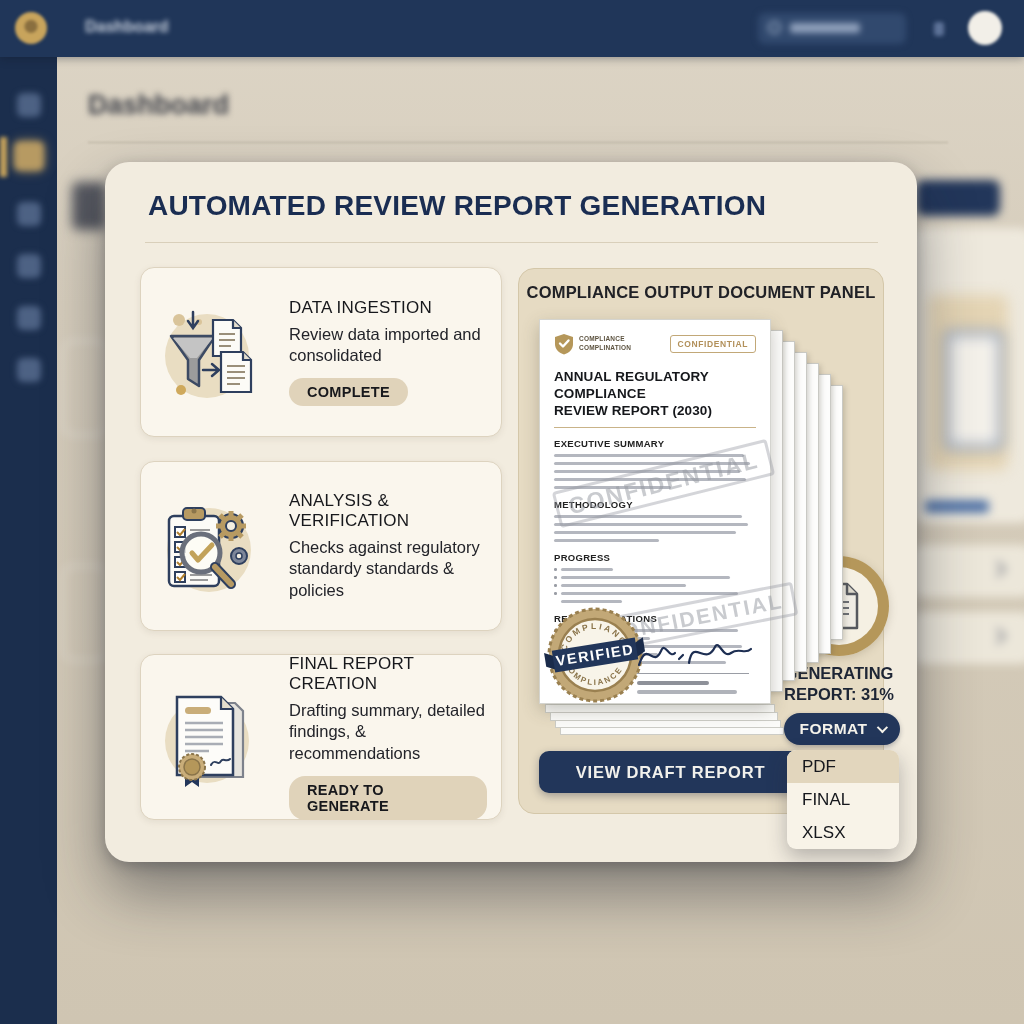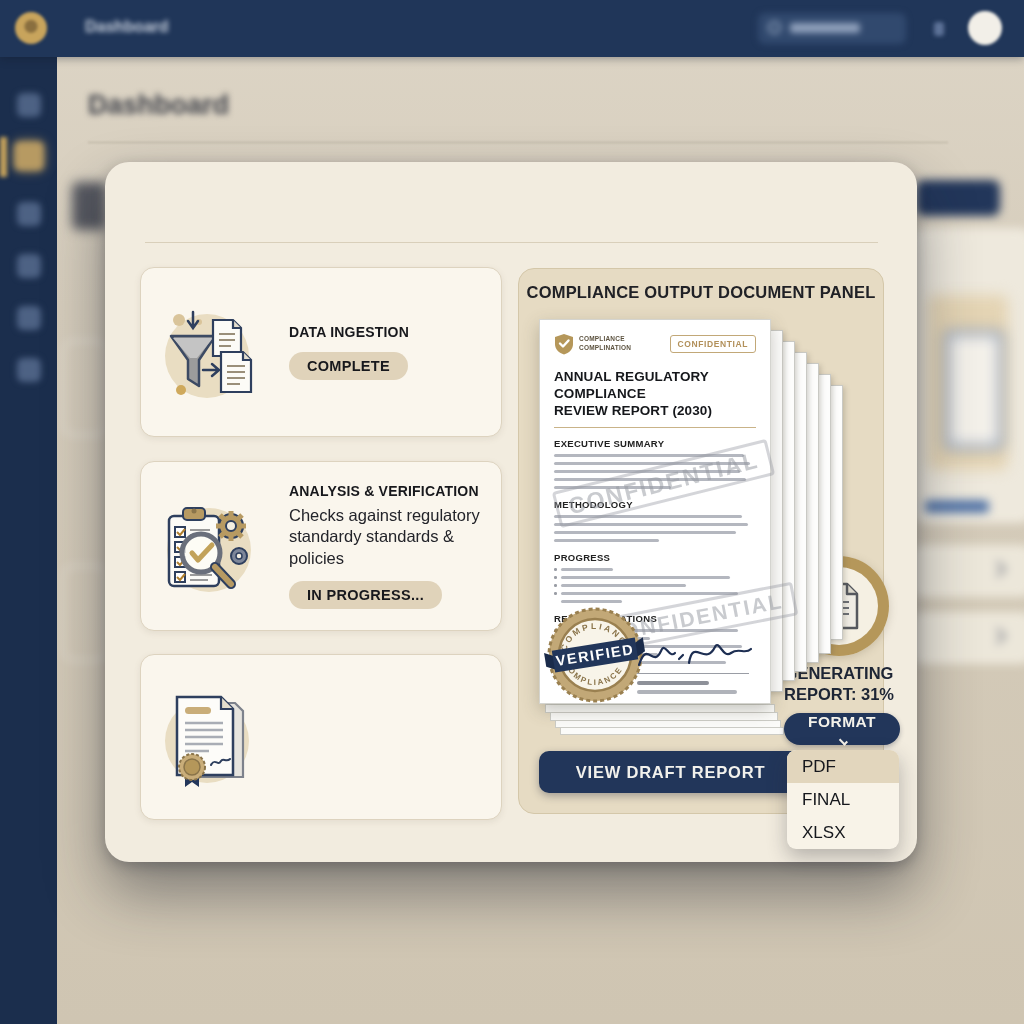--- a/index.html
+++ b/index.html
@@ -39,21 +39,21 @@
 
   
   .modal { position:absolute; left:105px; top:162px; width:812px; height:700px; background:#f2ecdf; border-radius:24px; box-shadow:0 30px 60px rgba(25,28,40,.45), 0 4px 14px rgba(25,28,40,.25); z-index:10; }
   .modal-title { position:absolute; left:43px; top:28px; font-size:28px; font-weight:800; color:#1a2d52; letter-spacing:.2px; }
   .modal-divider { position:absolute; left:40px; top:80px; width:733px; height:1px; background:#d9cfba; }
 
   
   .step-card { position:absolute; left:35px; width:362px; background:#faf6ed; border:1px solid #ddd3bf; border-radius:14px; box-shadow:0 2px 6px rgba(120,110,90,.12); }
   .step-icon { position:absolute; left:14px; top:50%; transform:translateY(-50%); width:104px; height:104px; }
   .step-body { position:absolute; left:148px; top:0; bottom:0; right:14px; display:flex; flex-direction:column; justify-content:center; }
-  .step-name { font-size:14px; font-weight:700; color:#17181c; letter-spacing:.2px; }
+  .step-name { font-size:17px; font-weight:400; color:#17181c; letter-spacing:.2px; }
   .step-desc { margin-top:6px; font-size:16.5px; line-height:1.28; color:#23242a; max-width:215px; }
   .step-badge { margin-top:12px; align-self:flex-start; background:#e0d3ba; color:#17181c; font-size:14.5px; font-weight:700; padding:6px 18px; border-radius:16px; letter-spacing:.3px; }
 
   
   .panel { position:absolute; left:413px; top:106px; width:366px; height:546px; background:#e6dbc3; border:1px solid #d4c7a9; border-radius:16px; }
   .panel-title { position:absolute; left:0; right:0; top:14px; text-align:center; font-size:16.5px; font-weight:800; color:#202126; letter-spacing:.2px; }
 
   .doc-stack { position:absolute; left:20px; top:50px; width:335px; height:420px; }
   .sheet { position:absolute; background:#fdfdfc; border:1px solid #c9c9c4; box-shadow:2px 2px 5px rgba(90,85,70,.25); }
   .bsheet { position:absolute; background:#fbfbf9; border:1px solid #ccccc6; }
@@ -78,21 +78,21 @@
   .seal { position:absolute; left:24px; top:334px; width:104px; height:104px; z-index:26; }
   .signature { position:absolute; left:112px; top:360px; width:125px; height:50px; z-index:26; }
   .sig-line { position:absolute; left:118px; top:404px; width:112px; height:1px; background:#9a9da5; z-index:26; }
   .sig-name { position:absolute; left:118px; top:412px; width:72px; height:4px; background:#8e9199; border-radius:2px; z-index:26; }
   .sig-role { position:absolute; left:118px; top:421px; width:100px; height:3.5px; background:#b0b3ba; border-radius:2px; z-index:26; }
 
   .progress-wrap { position:absolute; left:270px; top:287px; width:100px; height:100px; border-radius:50%; background:conic-gradient(#b5975a 0deg 306deg, #d8d7d2 306deg 360deg); z-index:5; box-shadow:0 2px 8px rgba(110,100,75,.25); }
   .progress-inner { position:absolute; left:11px; top:11px; width:78px; height:78px; border-radius:50%; background:#f5f0e3; display:flex; align-items:center; justify-content:center; }
   .gen-label { position:absolute; left:255px; top:394px; width:130px; text-align:center; font-size:16.5px; font-weight:700; color:#1d2535; line-height:1.3; z-index:5; }
 
-  .format-btn { position:absolute; left:265px; top:444px; width:116px; height:32px; background:#22365a; border-radius:17px; color:#f4f2ea; font-size:15.5px; font-weight:700; display:flex; align-items:center; justify-content:center; gap:9px; letter-spacing:.5px; z-index:30; box-shadow:0 2px 5px rgba(30,35,55,.3);flex-direction:column; }
+  .format-btn { position:absolute; left:265px; top:444px; width:116px; height:32px; background:#22365a; border-radius:17px; color:#f4f2ea; font-size:15.5px; font-weight:700; display:flex; align-items:center; justify-content:center; gap:9px; letter-spacing:.5px; z-index:30; box-shadow:0 2px 5px rgba(30,35,55,.3); }
   .chev-down { width:8px; height:8px; border-right:2.5px solid #f4f2ea; border-bottom:2.5px solid #f4f2ea; transform:rotate(45deg) translateY(-2px); }
   .dropdown { position:absolute; left:268px; top:481px; width:112px; background:#f8f3e8; border-radius:9px; box-shadow:0 8px 20px rgba(40,40,50,.3); overflow:hidden; z-index:31; }
   .dd-item { height:33px; display:flex; align-items:center; padding-left:15px; font-size:17px; color:#15171c; }
   .dd-item.selected { background:#e2d6bd; }
 
   .view-btn { position:absolute; left:20px; top:482px; width:263px; height:42px; background:#22365a; border-radius:10px; color:#f2f1ec; font-size:16.5px; font-weight:700; letter-spacing:.8px; display:flex; align-items:center; justify-content:center; box-shadow:0 3px 8px rgba(30,35,55,.35); z-index:6; }
 </style>
 </head>
 <body>
 
@@ -130,20 +130,21 @@
     <div class="side-ic" style="top:36px;"></div>
     <div class="side-active-bar"></div>
     <div class="side-active-ic"></div>
     <div class="side-ic" style="top:145px;"></div>
     <div class="side-ic" style="top:197px;"></div>
     <div class="side-ic" style="top:249px;"></div>
     <div class="side-ic" style="top:301px;"></div>
   </div>
 
   <div class="modal">
+    <div class="modal-title">AUTOMATED REVIEW REPORT GENERATION</div>
     <div class="modal-divider"></div>
 
     <div class="step-card" style="top:105px; height:170px;">
       <svg class="step-icon" viewBox="0 0 104 104">
         <circle cx="52" cy="56" r="42" fill="#e9ddc2"></circle>
         <circle cx="24" cy="20" r="6" fill="#d9c49a"></circle>
         <circle cx="44" cy="22" r="3" fill="#d9c49a"></circle>
         <circle cx="26" cy="90" r="5" fill="#cfa95c"></circle>
         <path d="M38 12 V26 M33 21 L38 28 L43 21" stroke="#2e3f5e" stroke-width="2.5" fill="none" stroke-linecap="round"></path>
         <path d="M16 36 L60 36 L44 60 L44 86 L33 79 L33 60 Z" fill="#9c9c9c" stroke="#3c4a63" stroke-width="2.5" stroke-linejoin="round"></path>
@@ -155,20 +156,21 @@
           <path d="M64 34 h16 M64 40 h16 M64 46 h12" stroke="#9a8f7a" stroke-width="2"></path>
         </g>
         <g>
           <path d="M66 52 h22 l8 8 v32 h-30 Z" fill="#fcfbf7" stroke="#2e3f5e" stroke-width="2.2"></path>
           <path d="M88 52 v8 h8" fill="#e3ddcd" stroke="#2e3f5e" stroke-width="2.2"></path>
           <path d="M72 66 h18 M72 72 h18 M72 78 h18 M72 84 h13" stroke="#9a8f7a" stroke-width="2"></path>
         </g>
       </svg>
       <div class="step-body">
         <div class="step-name">DATA INGESTION</div>
+        <div class="step-desc">Review data imported and consolidated</div>
         <div class="step-badge">COMPLETE</div>
       </div>
     </div>
 
     <div class="step-card" style="top:299px; height:170px;">
       <svg class="step-icon" viewBox="0 0 104 104">
         <circle cx="54" cy="56" r="42" fill="#e9ddc2"></circle>
         <rect x="14" y="22" width="50" height="70" rx="5" fill="#fcfbf7" stroke="#2e3f5e" stroke-width="2.5"></rect>
         <rect x="28" y="14" width="22" height="12" rx="4" fill="#b79a62" stroke="#2e3f5e" stroke-width="2"></rect>
         <circle cx="39" cy="17" r="2.5" fill="#8a744a"></circle>
@@ -194,39 +196,43 @@
           <circle cx="84" cy="62" r="3" fill="#f4efe2" stroke="#2e3f5e" stroke-width="1.5"></circle>
         </g>
         <circle cx="46" cy="59" r="19" fill="rgba(253,251,245,.85)" stroke="#6a6f7b" stroke-width="5"></circle>
         <path d="M37 59 l6 7 l14 -15" stroke="#c2a259" stroke-width="5" fill="none" stroke-linecap="round" stroke-linejoin="round"></path>
         <path d="M60 73 L76 90" stroke="#2e3f5e" stroke-width="10" stroke-linecap="round"></path>
         <path d="M60 73 L76 90" stroke="#b79a62" stroke-width="6" stroke-linecap="round"></path>
       </svg>
       <div class="step-body">
         <div class="step-name">ANALYSIS &amp; VERIFICATION</div>
         <div class="step-desc">Checks against regulatory standardy standards &amp; policies</div>
-        <div class="step-badge">IN PROGRESS...</div>
       </div>
     </div>
 
     <div class="step-card" style="top:492px; height:166px;">
       <svg class="step-icon" viewBox="0 0 104 104">
         <circle cx="52" cy="56" r="42" fill="#e9ddc2"></circle>
         <path d="M30 18 h50 l8 8 v66 h-58 Z" fill="#e6e4de" stroke="#7d828c" stroke-width="2.2"></path>
         <path d="M22 12 h44 l12 12 v66 h-56 Z" fill="#fdfcf9" stroke="#2e3f5e" stroke-width="2.5"></path>
         <path d="M66 12 v12 h12" fill="#e3ddcd" stroke="#2e3f5e" stroke-width="2.2"></path>
         <rect x="30" y="22" width="26" height="7" rx="3.5" fill="#c9ad79"></rect>
         <g stroke="#a9adb5" stroke-width="2.5">
           <path d="M30 38 h38 M30 45 h38 M30 52 h38 M30 59 h38 M30 66 h24"></path>
         </g>
         <path d="M56 80 c4 -8 7 2 10 -4 c2 -4 5 2 9 -2" stroke="#2e3f5e" stroke-width="2" fill="none" stroke-linecap="round"></path>
         <path d="M30 88 l0 14 l7 -5 l7 5 l0 -14 Z" fill="#22365a"></path>
         <circle cx="37" cy="82" r="13" fill="#c9ad79" stroke="#8a744a" stroke-width="2" stroke-dasharray="3 2"></circle>
         <circle cx="37" cy="82" r="8" fill="#b5975a" stroke="#8a744a" stroke-width="1.5"></circle>
       </svg>
+      <div class="step-body">
+        <div class="step-name">FINAL REPORT CREATION</div>
+        <div class="step-desc">Drafting summary, detailed findings, &amp; recommendations</div>
+        <div class="step-badge">READY TO GENERATE</div>
+      </div>
     </div>
 
     <div class="panel">
       <div class="panel-title">COMPLIANCE OUTPUT DOCUMENT PANEL</div>
 
       <div class="doc-stack">
         <div class="sheet" style="left:72px; top:66px;  width:232px; height:255px; z-index:14;"></div>
         <div class="sheet" style="left:60px; top:55px;  width:232px; height:280px; z-index:15;"></div>
         <div class="sheet" style="left:48px; top:44px;  width:232px; height:300px; z-index:16;"></div>
         <div class="sheet" style="left:36px; top:33px;  width:232px; height:320px; z-index:17;"></div>

